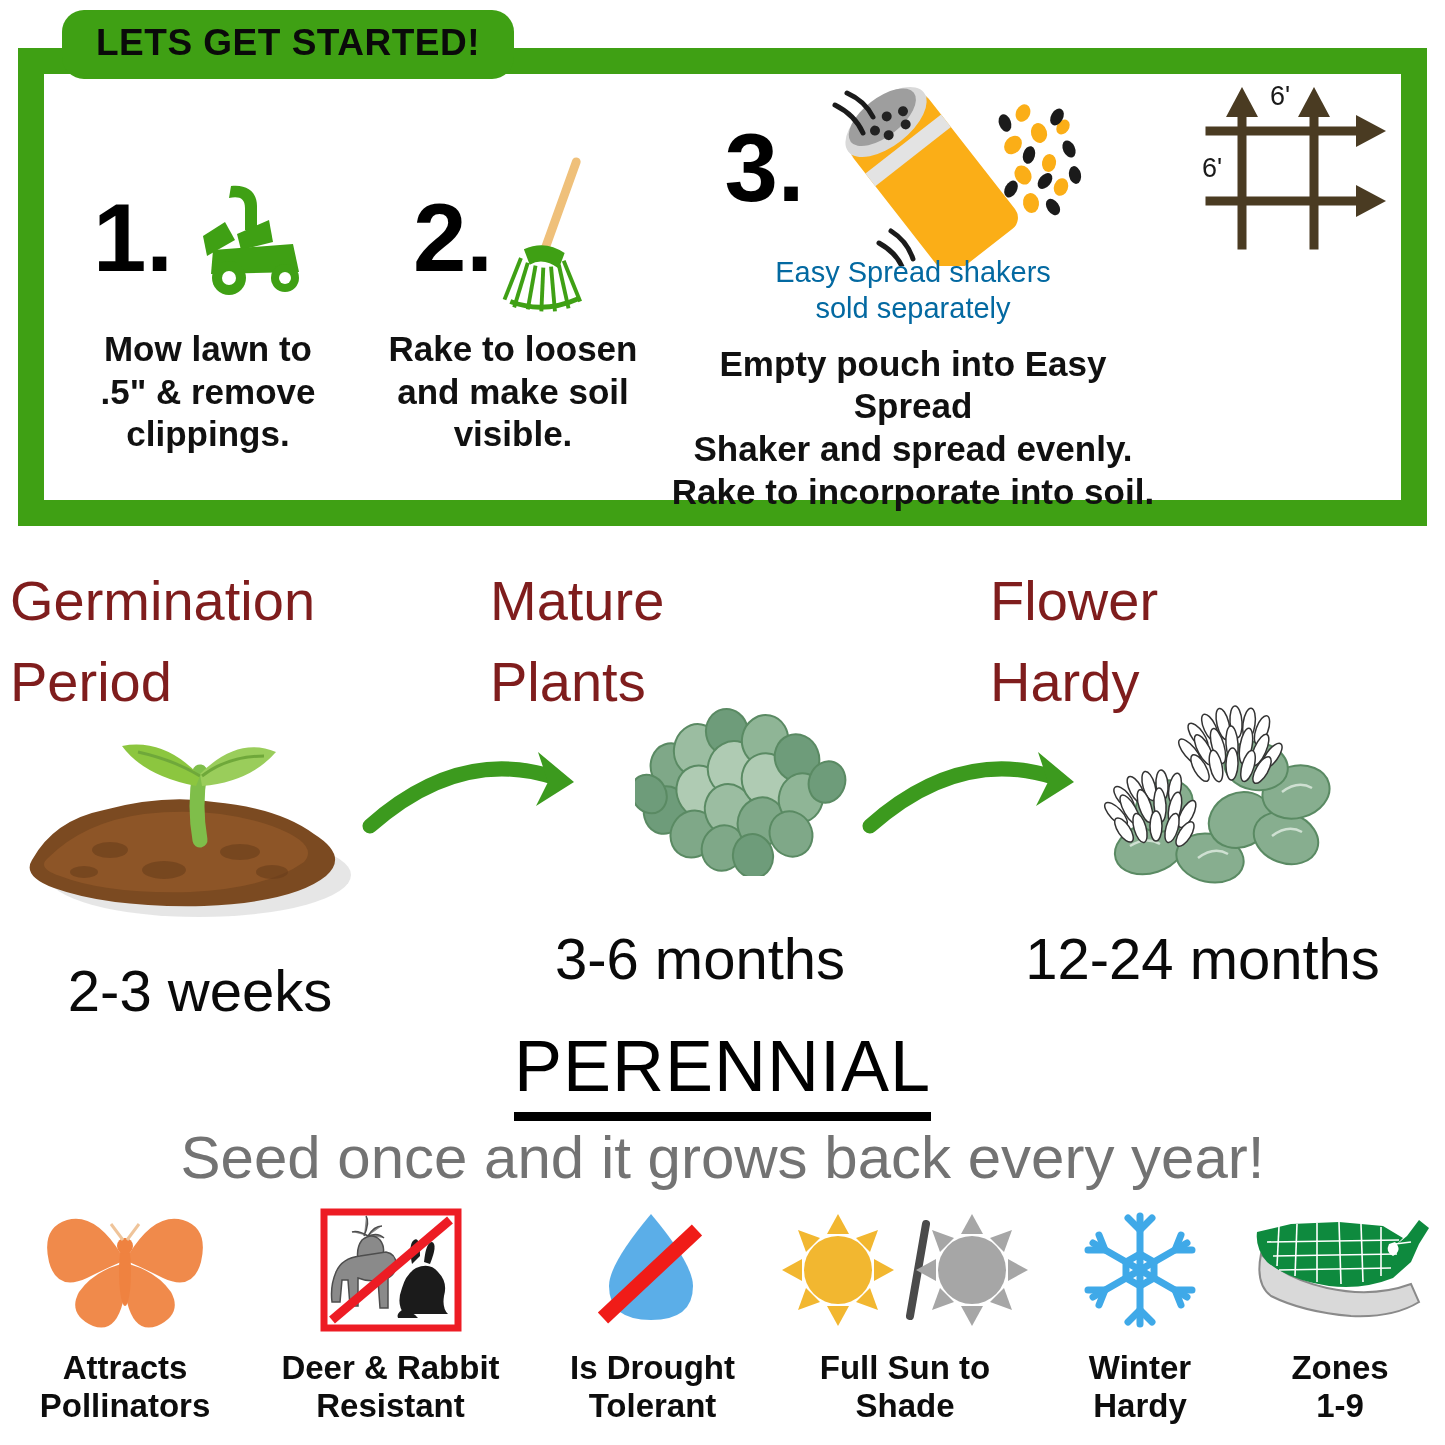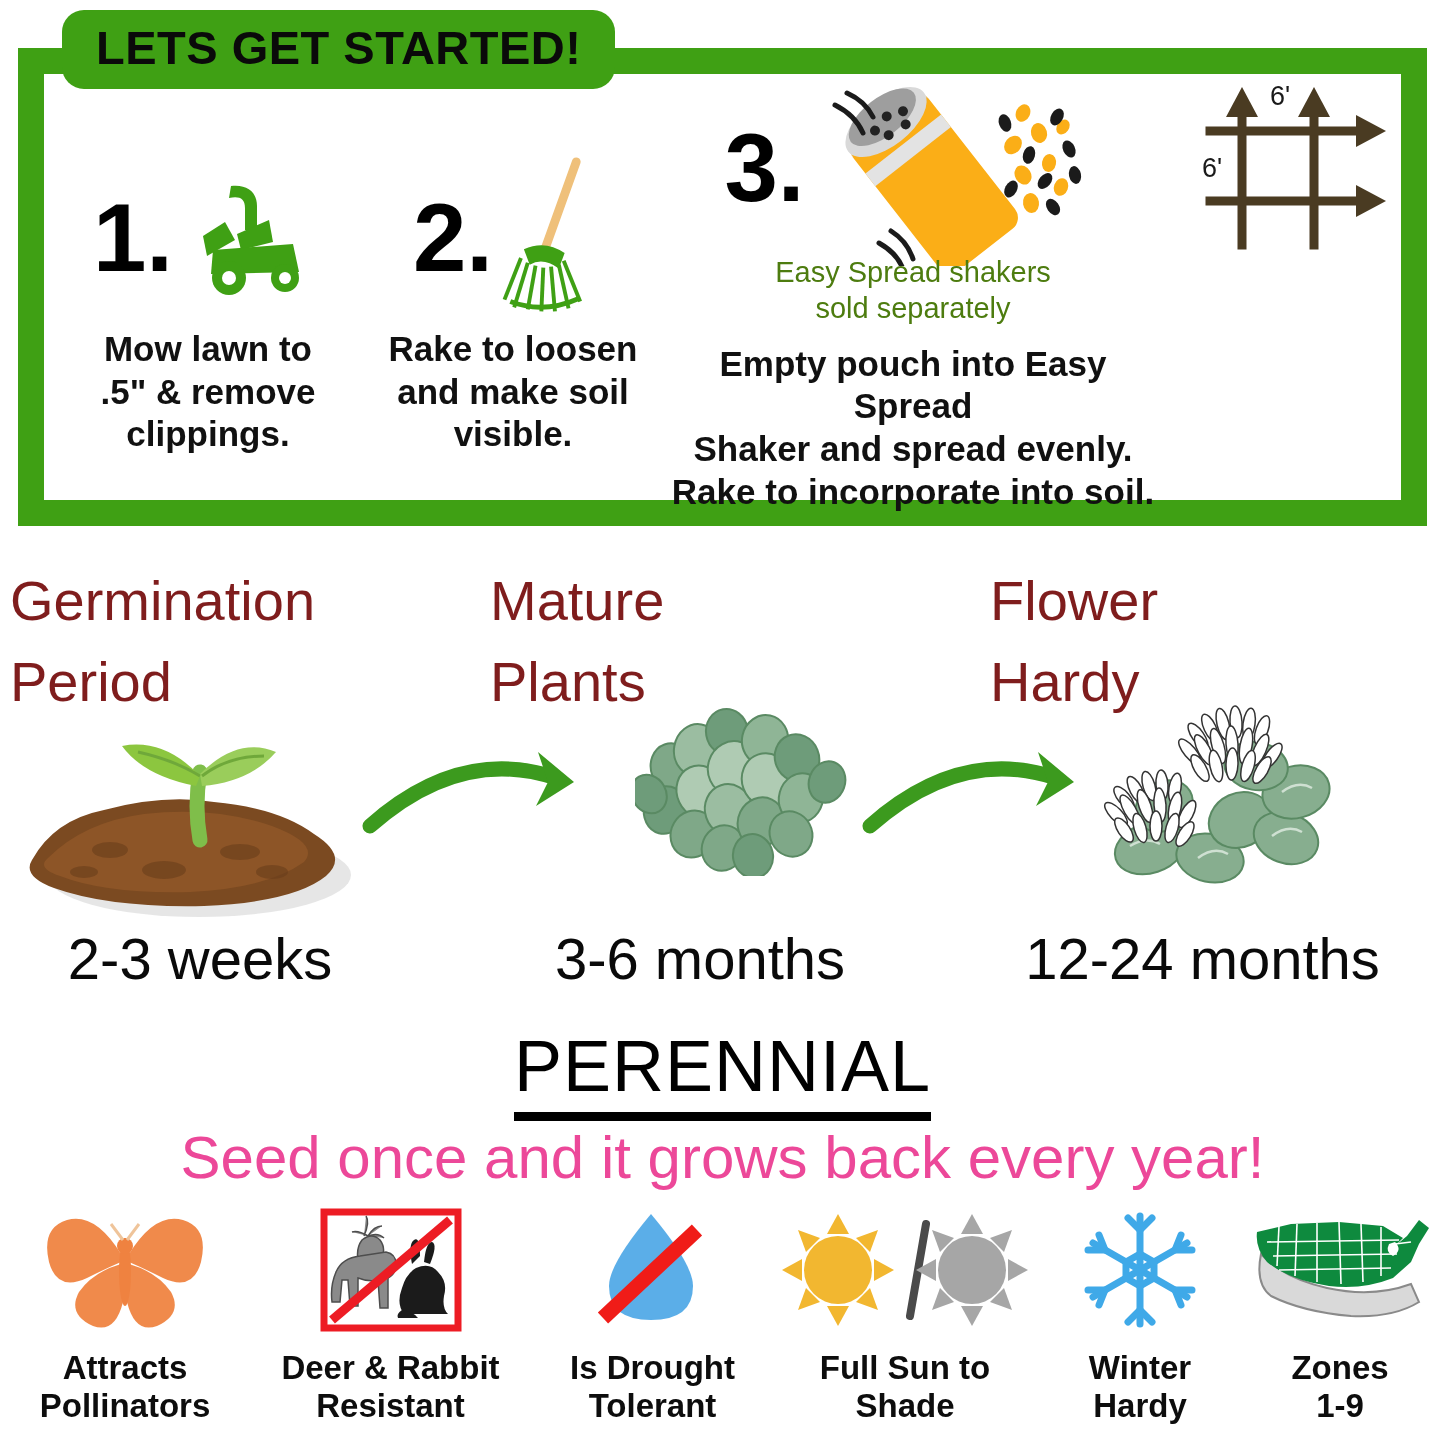--- a/index.html
+++ b/index.html
@@ -22,42 +22,42 @@
   .started-tab {
     position: absolute; left: 62px; top: 10px;
     background: #3FA014;
     border-radius: 22px;
     padding: 14px 34px 18px 34px;
     z-index: 5;
   }
   .started-tab span {
     font-family: "Liberation Sans", sans-serif;
     font-weight: 700;
-    font-size: 47px;
+    font-size: 37px;
     letter-spacing: 0.5px;
     color: #0a0a0a;
     white-space: nowrap;
     line-height: 1;
   }
 
   .steps { position: absolute; left: 18px; top: 48px; width: 1409px; height: 478px; }
 
   .step { position: absolute; text-align: center; }
   .step-head { display: flex; align-items: center; justify-content: center; height: 180px; }
   .step-num {
     font-family: "Liberation Sans", sans-serif;
     font-weight: 700; font-size: 96px; line-height: 1; color: #000;
   }
   .step-text {
     font-family: "Liberation Sans", sans-serif;
     font-weight: 700; font-size: 35px; line-height: 1.22; color: #111;
   }
   .small-note {
     font-family: "Liberation Sans", sans-serif;
-    font-weight: 400; font-size: 29px; line-height: 1.25; color: #4d7c0f;
+    font-weight: 400; font-size: 29px; line-height: 1.25; color: #0369a1;
   }
 
   
   #step1 { left: 40px; top: 100px; width: 300px; }
   #step2 { left: 345px; top: 100px; width: 300px; }
   #step3 { left: 640px; top: 20px; width: 510px; }
   #step4 { left: 1155px; top: 20px; width: 255px; }
 
   
   .mower { width: 150px; height: 120px; }
@@ -76,36 +76,36 @@
 
   .stage-art { position: absolute; top: 700px; left: 0; width: 1445px; height: 220px; }
   .art-slot { position: absolute; }
 
   .stage-times { position: absolute; top: 930px; left: 0; width: 1445px; height: 80px; }
   .stage-time {
     position: absolute; text-align: center;
     font-family: "Liberation Sans Narrow","Liberation Sans", sans-serif;
     font-size: 58px; color: #0a0a0a; line-height: 1;
   }
-  #st0 { left: 0px;   width: 400px; }
+  #st0 { left: 0px;   width: 400px; margin-top: 32px; }
   #st1 { left: 460px; width: 480px; }
   #st2 { left: 960px; width: 485px; }
 
   
   .perennial {
     position: absolute; top: 1030px; left: 0; width: 1445px; text-align: center;
     font-family: "Liberation Sans", sans-serif;
     font-weight: 400; font-size: 72px; letter-spacing: 1px;
     color: #000; line-height: 1;
   }
   .perennial span { border-bottom: 9px solid #000; padding-bottom: 6px; }
   .tagline {
     position: absolute; top: 1125px; left: 0; width: 1445px; text-align: center;
     font-family: "Liberation Sans Narrow","Liberation Sans", sans-serif;
-    font-size: 60px; color: #ec4899; line-height: 1.1;
+    font-size: 60px; color: #737373; line-height: 1.1;
   }
 
   
   .benefits { position: absolute; top: 1205px; left: 0; width: 1445px; height: 240px; padding-left: 28px; }
   .benefit { position: absolute; text-align: center; top: 0; }
   .benefit-art { height: 130px; display: flex; align-items: center; justify-content: center; }
   .benefit-label {
     font-family: "Liberation Sans", sans-serif;
     font-weight: 700; font-size: 33px; line-height: 1.16; color: #0d0d0d;
     margin-top: 14px;

